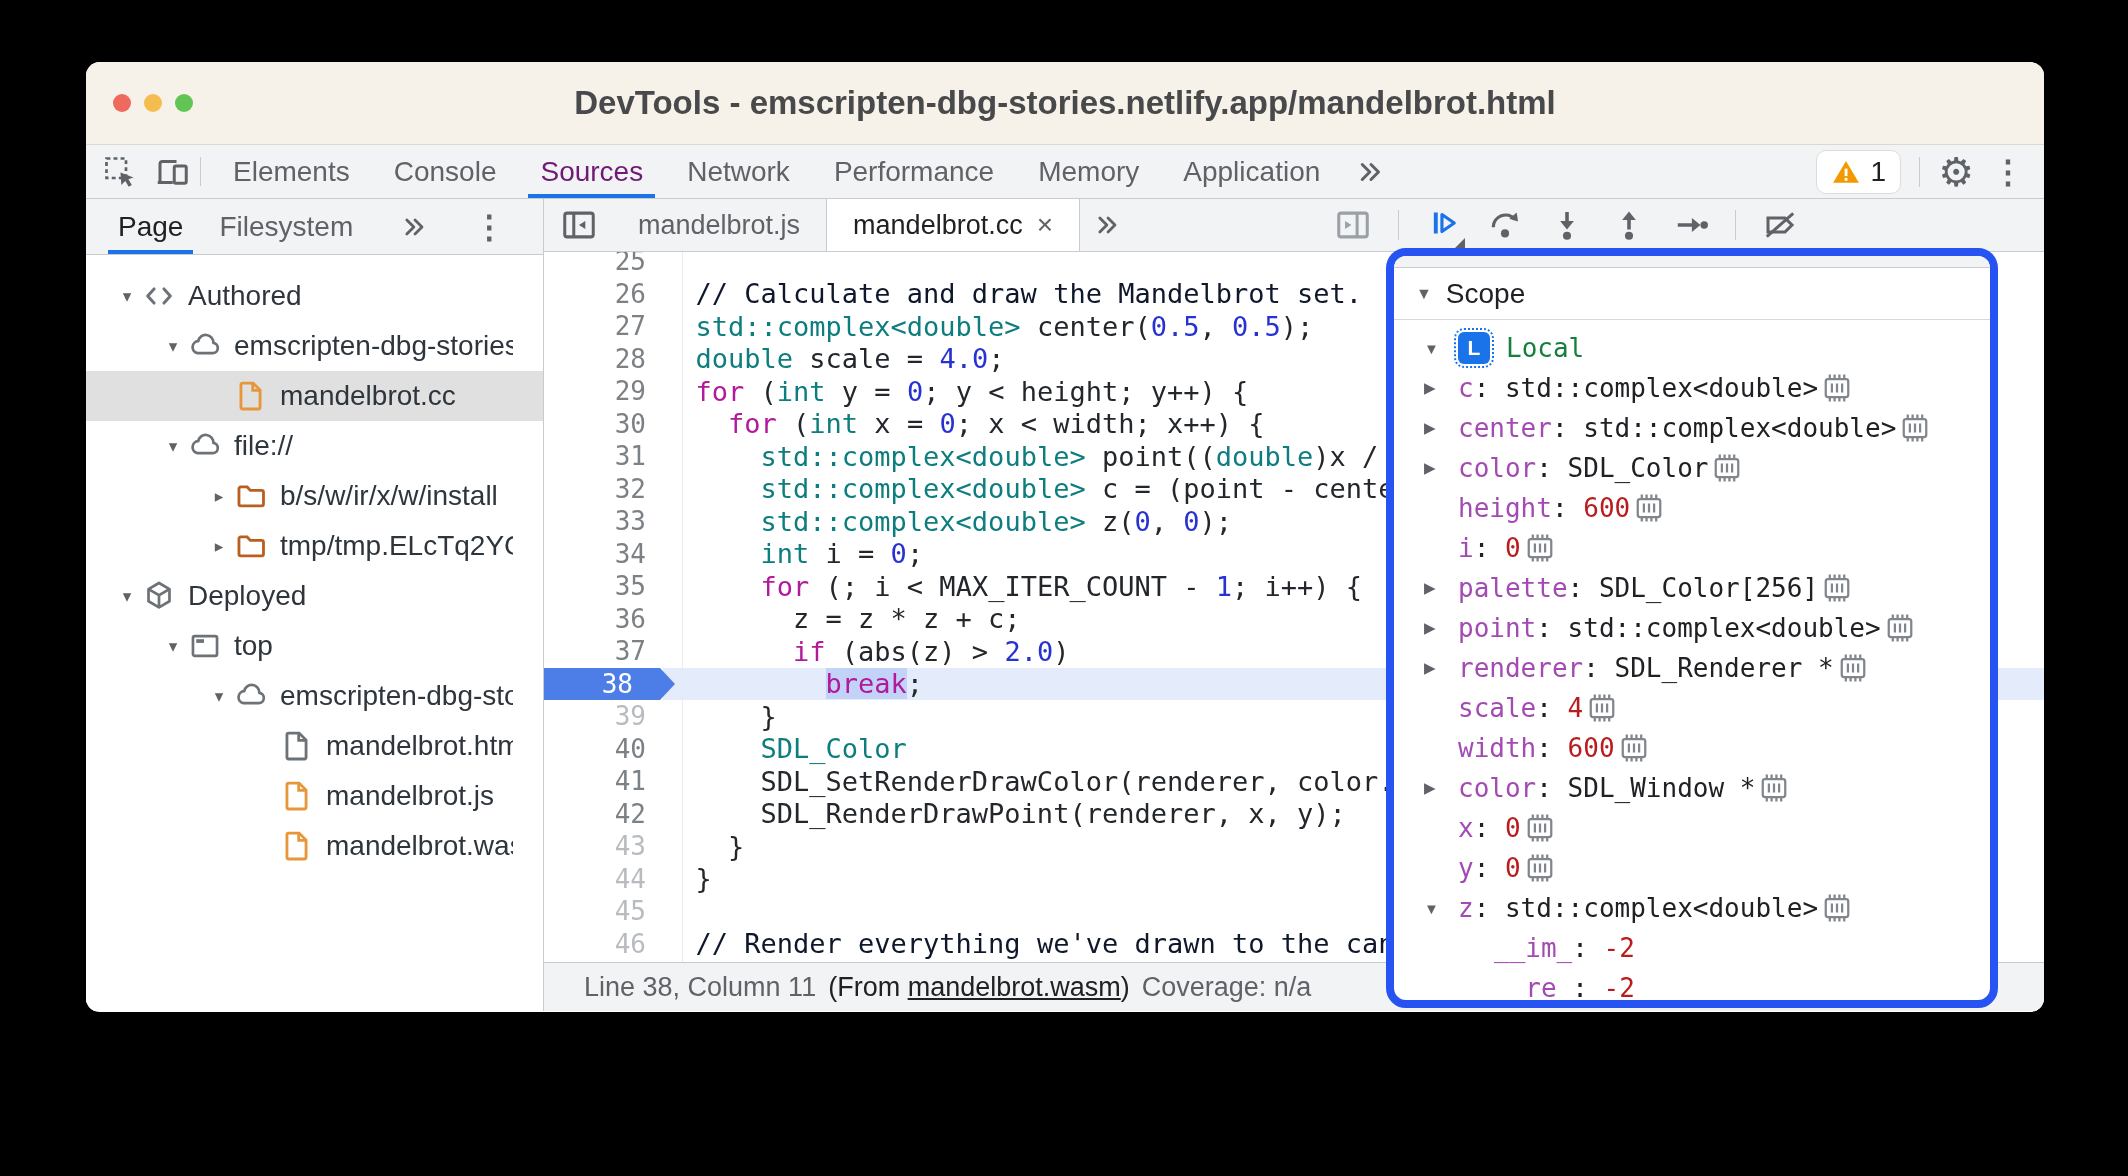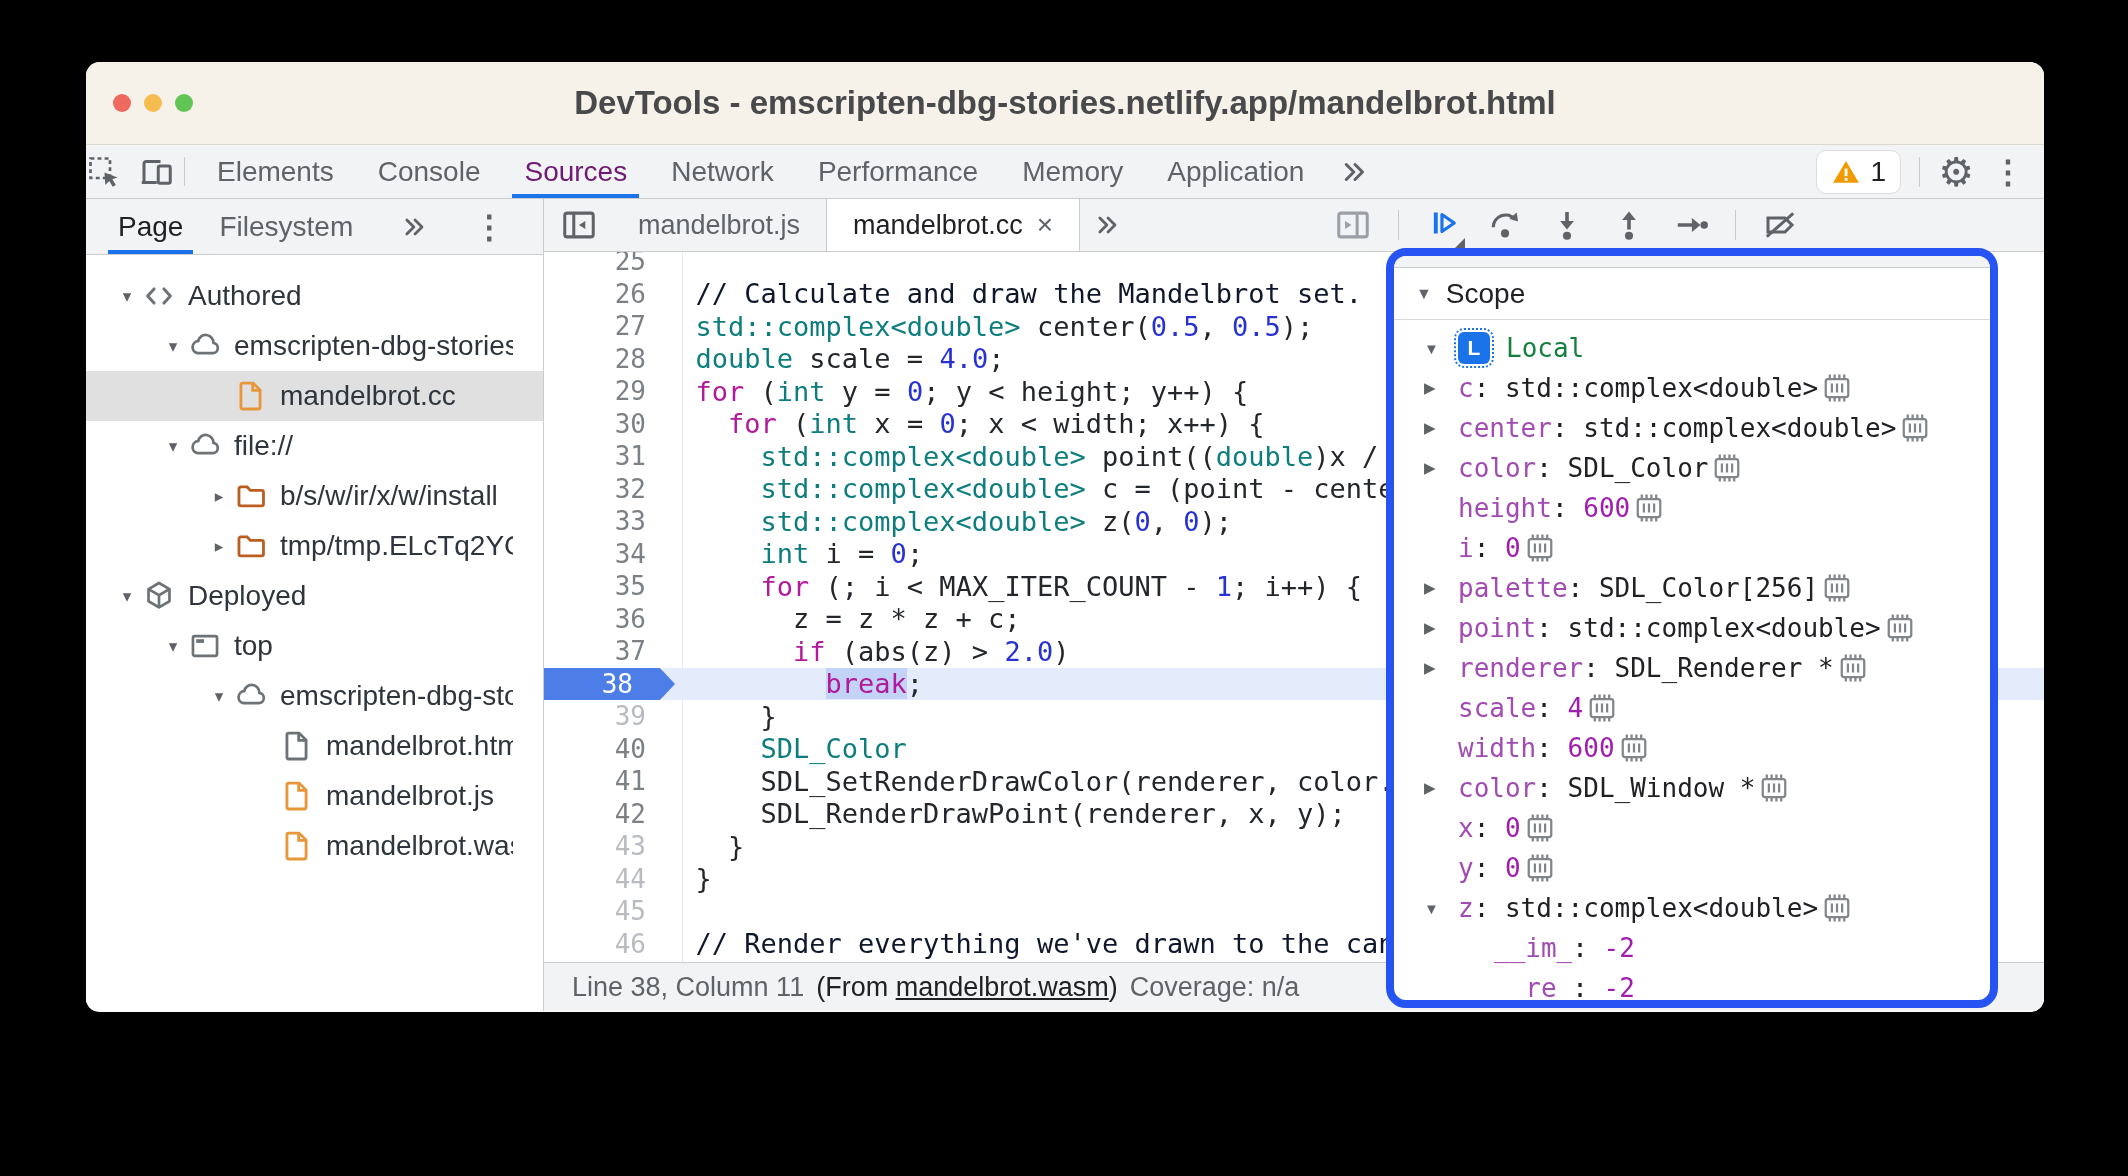--- a/index.html
+++ b/index.html
@@ -12,21 +12,21 @@
   
   .titlebar { height:83px; background:#f6f1e9; border-bottom:1px solid #ddd8cf;
               display:flex; align-items:center; justify-content:center; position:relative; }
   .lights { position:absolute; left:27px; top:50%; transform:translateY(-50%); display:flex; gap:13px; }
   .light { width:18px; height:18px; border-radius:50%; }
   .light.r { background:#ee6a5f; } .light.y { background:#f5bd4f; } .light.g { background:#61c454; }
   .win-title { font-size:33px; font-weight:700; color:#48494b; }
 
   
   .toolbar { height:54px; background:#f1f3f4; border-bottom:1px solid #c9cbce;
-             display:flex; align-items:stretch; }
+             display:flex; align-items:stretch; padding-left:16px; }
   .tool-icons { display:flex; align-items:center; gap:16px; }
   .icn { display:inline-flex; align-items:center; justify-content:center; color:#5f6368; }
   .icn svg { display:block; }
   .vsep { width:1px; background:#c9cbce; margin:12px 10px; }
   .tabstrip { display:flex; align-items:stretch; }
   .tab { display:flex; align-items:center; padding:0 22px; font-size:28px; color:#5f6368; position:relative; }
   .tab.active { color:#701a75; }
   .tab.active::after { content:''; position:absolute; left:10px; right:10px; bottom:0; height:4px; background:#1a73e8; }
   .more-ic { display:flex; align-items:center; padding:0 14px; color:#5f6368; }
   .toolbar-right { margin-left:auto; display:flex; align-items:center; gap:18px; padding-right:20px; }
@@ -85,21 +85,21 @@
   .tk-k { color:#b01a9b; } .tk-n { color:#2732d2; }
   .tk-kh { color:#b01a9b; background:#c2d3f7; }
   .cl.cur .ln { background:#4d7ee8; color:#fff; position:relative; padding-right:27px; }
   .cl.cur .ln::after { content:''; position:absolute; right:-15px; top:0;
         border-top:16.25px solid transparent; border-bottom:16.25px solid transparent;
         border-left:15px solid #4d7ee8; z-index:2; }
   .cl.cur .ct { background:#e4ecfc; }
 
   
   .statusbar { height:49px; flex:none; background:#f1f3f4; border-top:1px solid #c9cbce;
-               display:flex; align-items:center; gap:12px; padding-left:28px;
+               display:flex; align-items:center; gap:12px; padding-left:40px;
                font-size:27px; color:#5f6368; }
   .sb-dark { color:#202124; }
   .sb-link { color:#202124; text-decoration:underline; }
 
   
   .scope { position:absolute; left:1300px; top:186px; width:612px; height:760px;
            border:8px solid #2653f1; border-radius:20px; background:#fff; overflow:hidden; z-index:6; }
   .scope-strip { height:12px; background:#f1f3f4; border-bottom:1px solid #c9cbce; }
   .scope-head { height:52px; display:flex; align-items:center; gap:14px; padding-left:22px;
                 font-size:28px; color:#202124; border-bottom:1px solid #d7d9db; }
@@ -107,21 +107,21 @@
   .slist { padding-top:8px; }
   .srow { height:40px; display:flex; align-items:center; font-family:"DejaVu Sans Mono",monospace;
           font-size:26px; white-space:pre; padding-left:30px; }
   .srow .sarrow { width:34px; flex:none; font-size:15px; color:#5f6368; font-family:"Liberation Sans",sans-serif; }
   .srow.child { padding-left:100px; }
   .lbadge { width:32px; height:32px; border-radius:6px; background:#1a73e8; color:#fff;
             display:flex; align-items:center; justify-content:center; font-size:21px; font-weight:700;
             font-family:"Liberation Sans",sans-serif;
             outline:2px dotted #1a73e8; outline-offset:2px; margin-right:16px; }
   .sname { color:#a24bb3; } .scolon { color:#202124; }
-  .sval { color:#202124; } .sval.num { color:#a21caf; }
+  .sval { color:#202124; } .sval.num { color:#b91c1c; }
   .smem { margin-left:4px; color:#80868b; }
   .smem svg { display:block; }
   .local-label { color:#15803d; }
 </style>
 </head>
 <body>
 
 <div class="window">
 
   <div class="titlebar">

